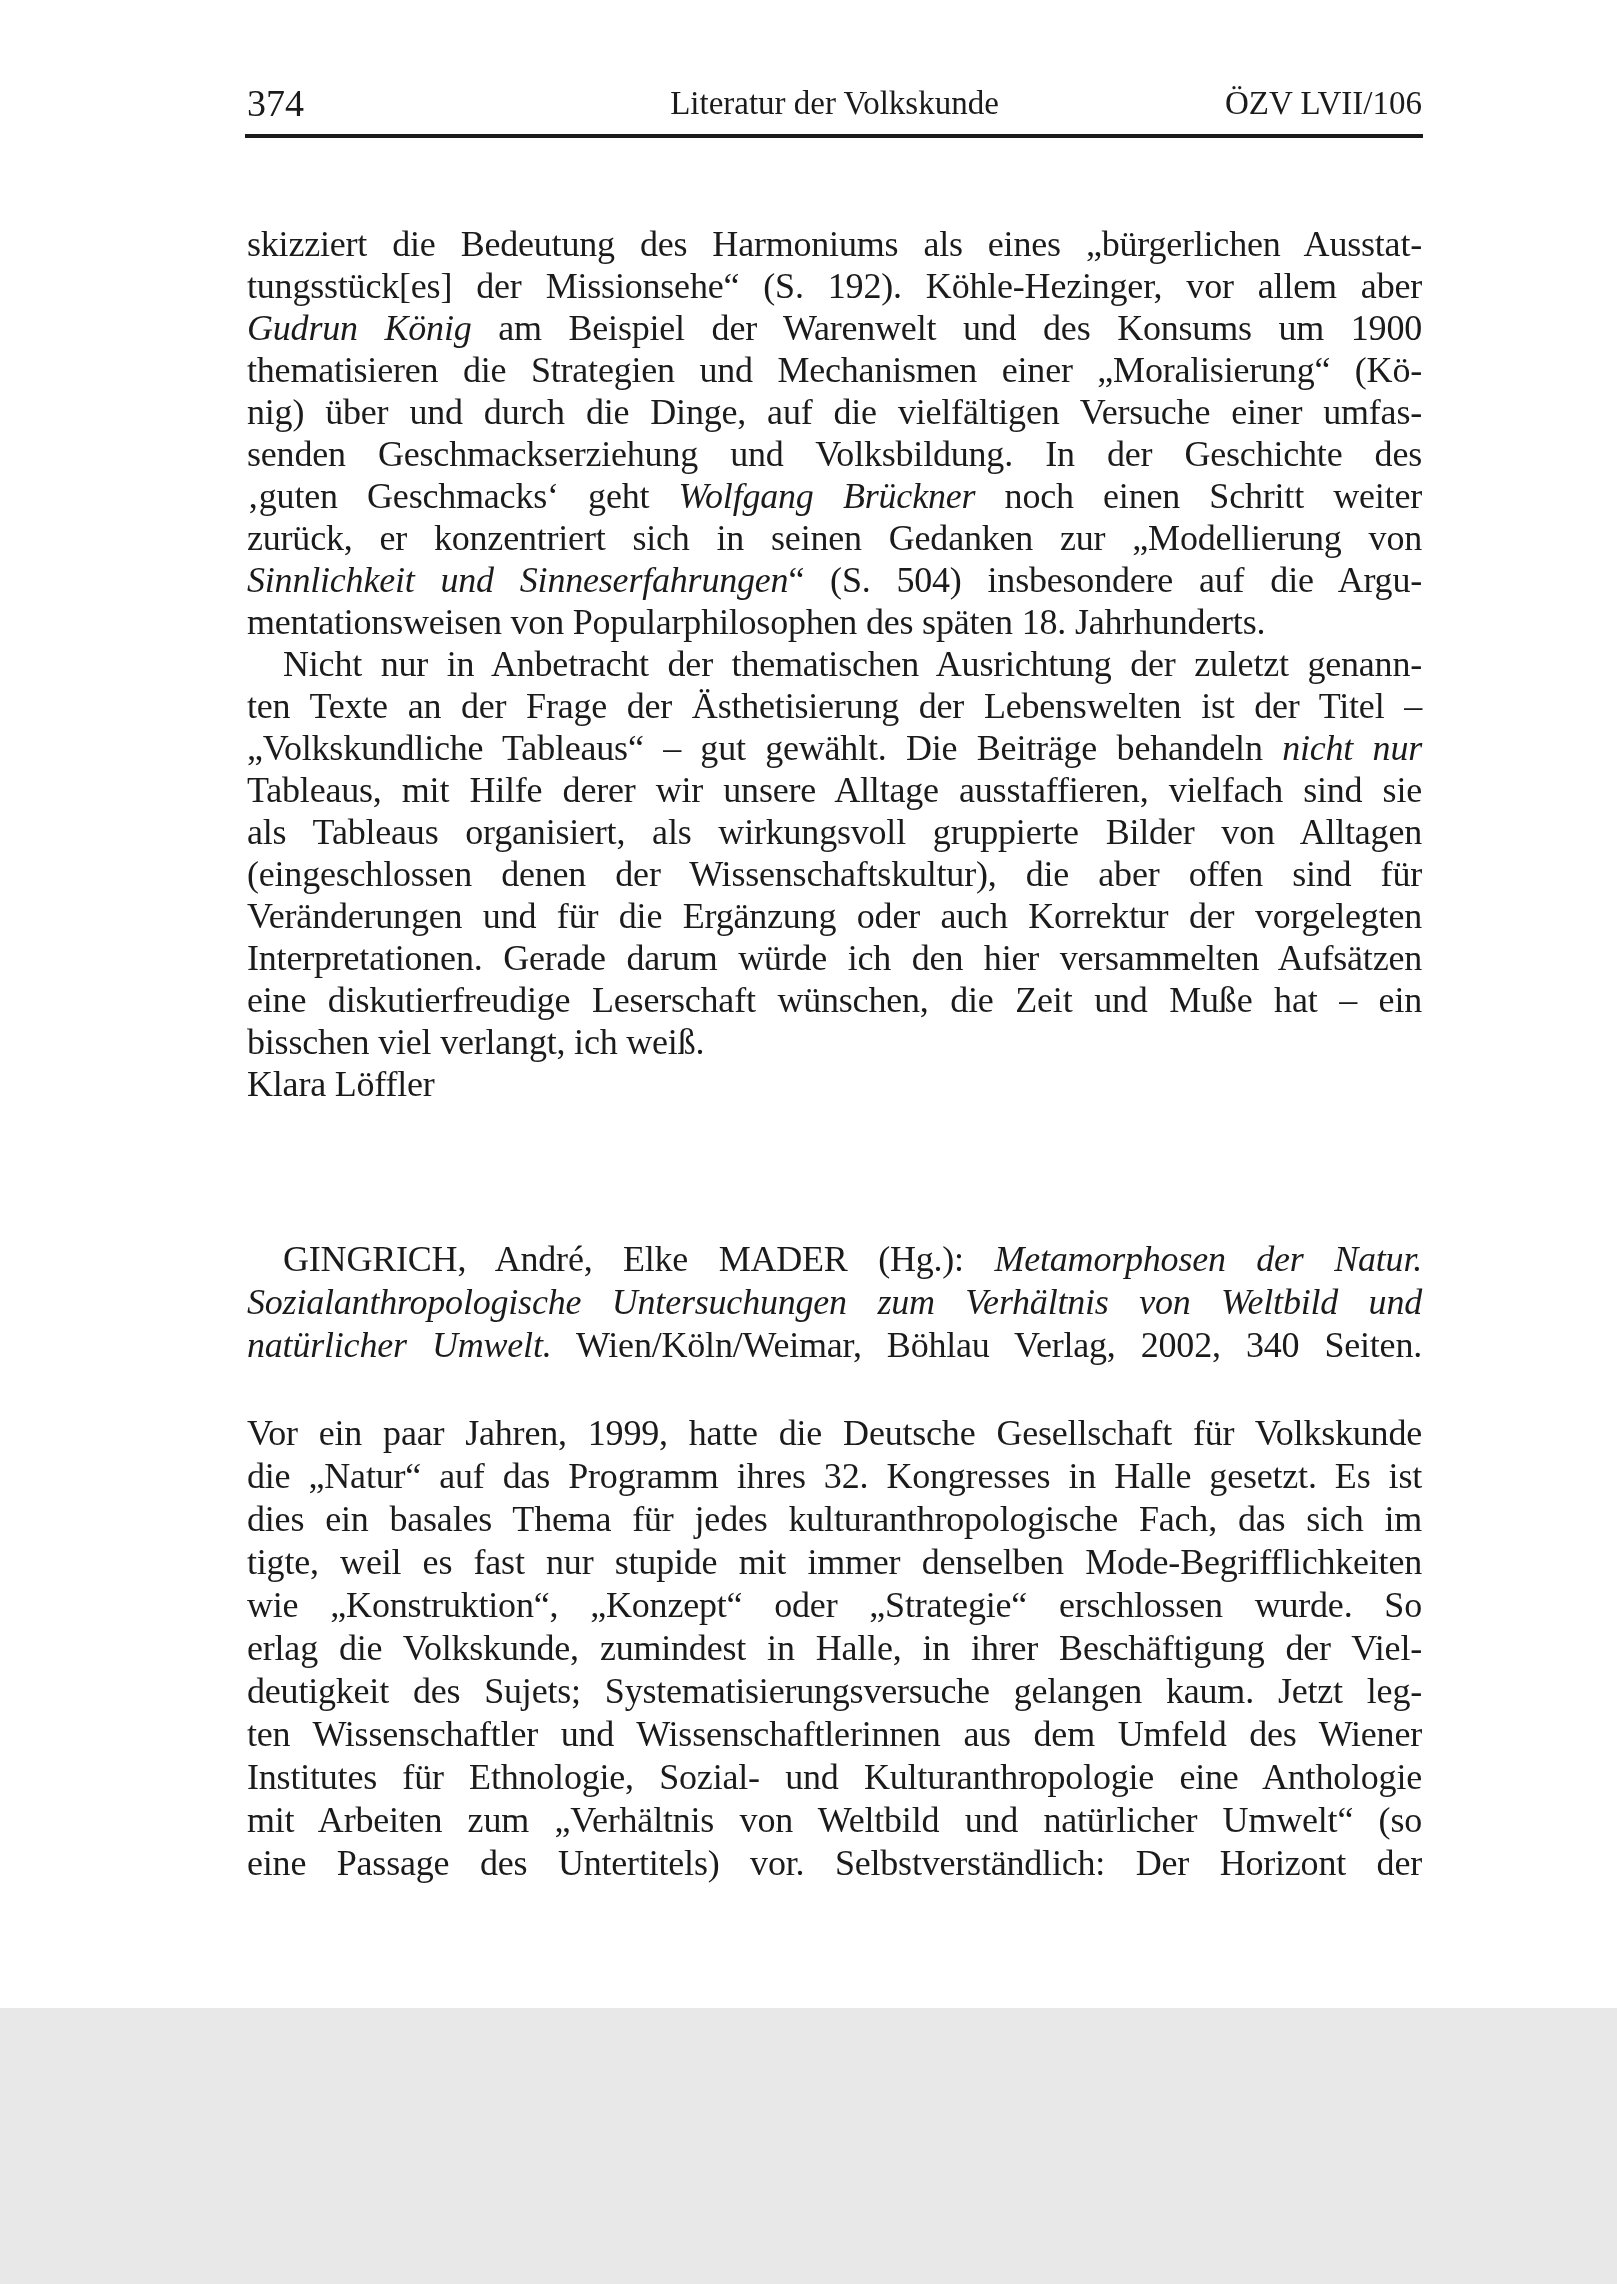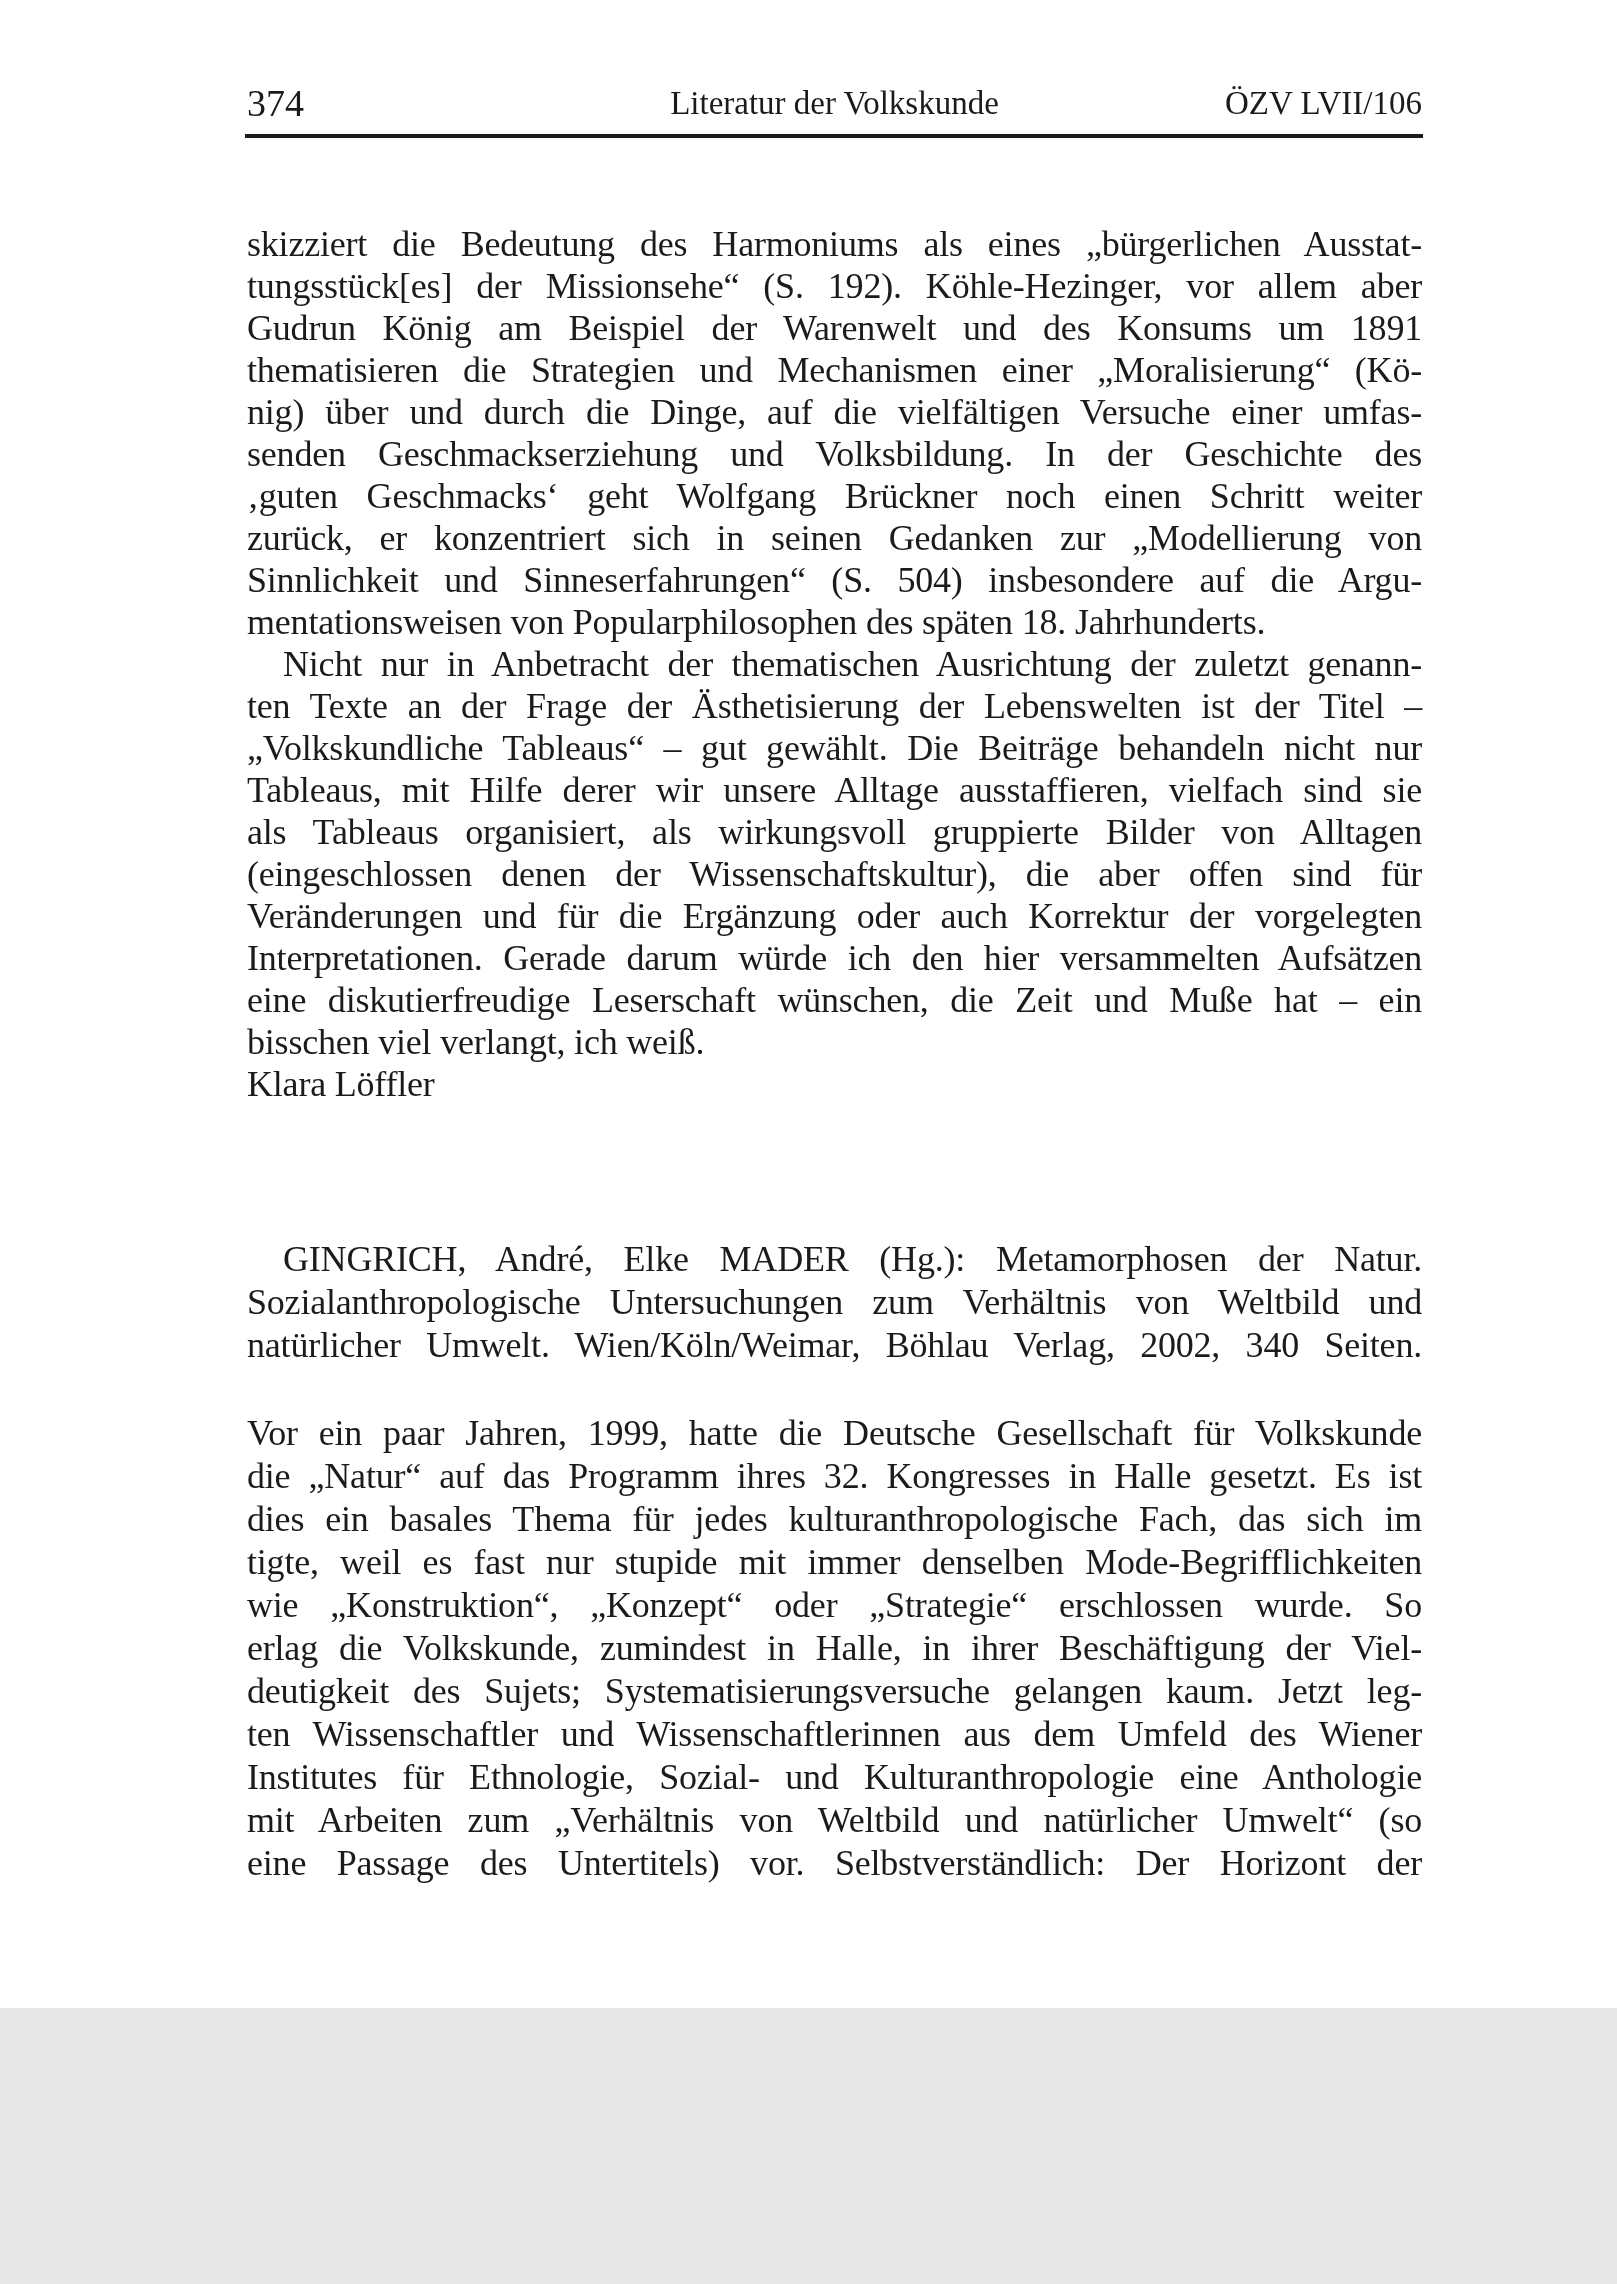--- a/index.html
+++ b/index.html
@@ -15,21 +15,21 @@
   .issue{position:absolute;right:0;bottom:0;font-size:33px;line-height:1;text-align:center;}
   .rule{position:absolute;left:245px;top:134px;width:1178px;height:4px;background:var(--ink);}
   .textcol{
     position:absolute;left:247px;top:212px;width:1175px;
     font-size:36px;line-height:42px;letter-spacing:-0.2px;margin-top:11px;
   }
   .para,.heading{margin:0;padding:0;}
   .ln{text-align:justify;text-align-last:justify;}
   .ln.end{text-align-last:left;}
   .ln.ind{text-indent:36px;}
-  .it{}
+  .it{font-style:italic;}
   .sig{text-align:center;text-align-last:right;}
   .heading{margin-top:133px;line-height:43px;}
   .para-c{margin-top:45px;line-height:43px;}
 </style>
 </head>
 <body>
 
 <div class="page">
 
   <div class="header">
@@ -37,21 +37,21 @@
     <span class="runtitle">Literatur der Volkskunde</span>
     <span class="issue">ÖZV LVII/106</span>
   </div>
 
   <div class="rule"></div>
 
   <div class="textcol">
     <div class="para">
         <div class="ln"><span>skizziert die Bedeutung des Harmoniums als eines „bürgerlichen Ausstat-</span></div>
         <div class="ln"><span>tungsstück[es] der Missionsehe“ (S. 192). Köhle-Hezinger, vor allem aber</span></div>
-        <div class="ln"><span class="it">Gudrun König</span><span> am Beispiel der Warenwelt und des Konsums um 1891</span></div>
+        <div class="ln"><span class="it">Gudrun König</span><span> am Beispiel der Warenwelt und des Konsums um 1900</span></div>
         <div class="ln"><span>thematisieren die Strategien und Mechanismen einer „Moralisierung“ (Kö-</span></div>
         <div class="ln"><span>nig) über und durch die Dinge, auf die vielfältigen Versuche einer umfas-</span></div>
         <div class="ln"><span>senden Geschmackserziehung und Volksbildung. In der Geschichte des</span></div>
         <div class="ln"><span>‚guten Geschmacks‘ geht </span><span class="it">Wolfgang Brückner</span><span> noch einen Schritt weiter</span></div>
         <div class="ln"><span>zurück, er konzentriert sich in seinen Gedanken zur „Modellierung von</span></div>
         <div class="ln"><span class="it">Sinnlichkeit und Sinneserfahrungen</span><span>“ (S. 504) insbesondere auf die Argu-</span></div>
         <div class="ln end"><span>mentationsweisen von Popularphilosophen des späten 18. Jahrhunderts.</span></div>
       </div>
     <div class="para">
         <div class="ln ind"><span>Nicht nur in Anbetracht der thematischen Ausrichtung der zuletzt genann-</span></div>

